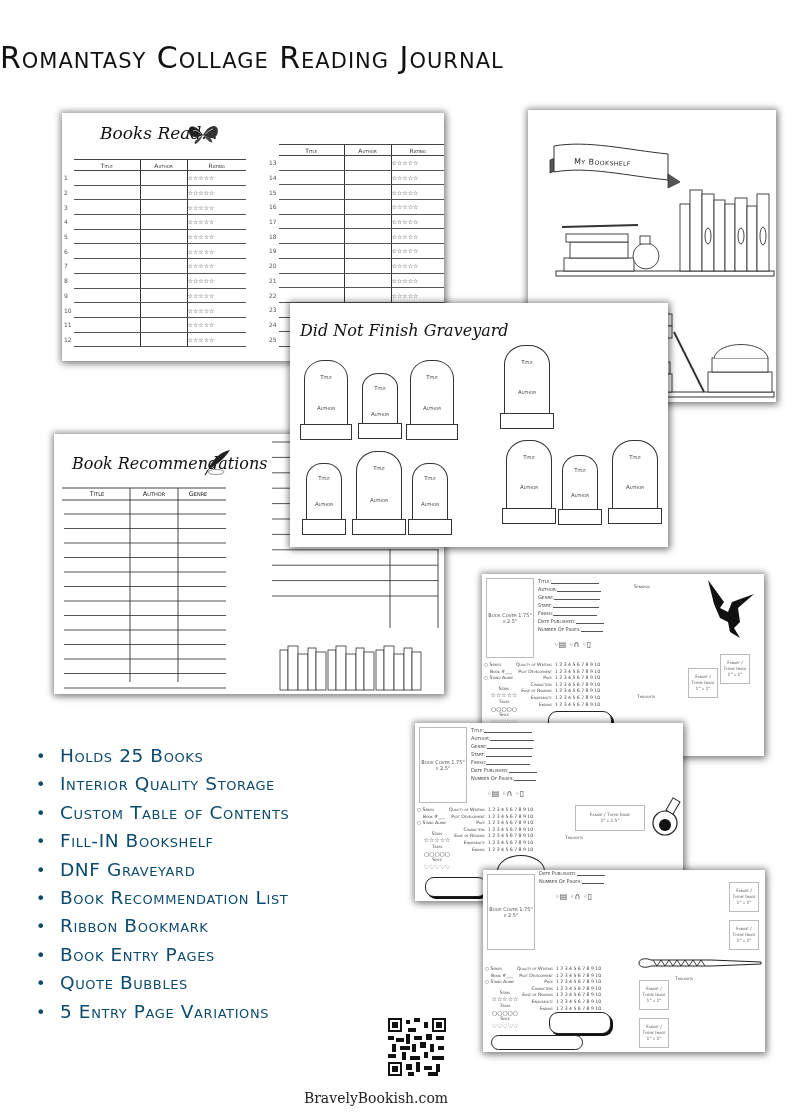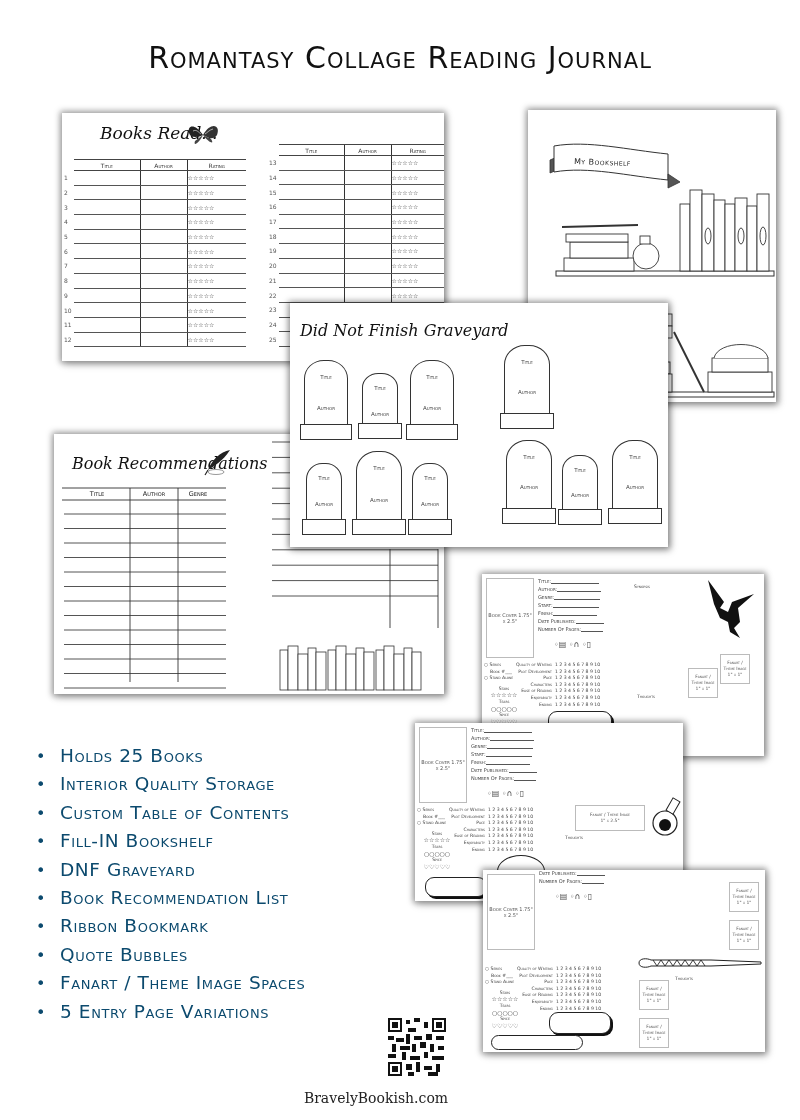--- a/index.html
+++ b/index.html
@@ -1,20 +1,20 @@
 <!DOCTYPE html>
 <html><head>
 <meta charset="utf-8">
 <style>
   * { box-sizing: border-box; margin: 0; padding: 0; }
   html, body { width: 800px; height: 1120px; background: #ffffff; overflow: hidden; }
   body { position: relative; font-family: "DejaVu Sans", sans-serif; color: #222; }
 
   .title {
-    position: absolute; left: 0; top: 40px; width: 800px; text-align: center;
+    position: absolute; left: 0; top: 40px; width: 800px; 
     font-family: "DejaVu Sans", sans-serif; font-weight: normal; font-size: 30px;
     letter-spacing: 1px; font-variant: small-caps; color: #111;
   }
 
   .page {
     position: absolute; background: #fff;
     box-shadow: 0 0 6px 2px rgba(0,0,0,0.35), 2px 3px 8px rgba(0,0,0,0.25);
     overflow: hidden;
   }
   .script {
@@ -649,22 +649,22 @@
 </div>
 
 <ul class="features" id="features">
     <li>Holds 25 Books</li>
     <li>Interior Quality Storage</li>
     <li>Custom Table of Contents</li>
     <li>Fill-IN Bookshelf</li>
     <li>DNF Graveyard</li>
     <li>Book Recommendation List</li>
     <li>Ribbon Bookmark</li>
+    <li>Book Entry Pages</li>
     <li>Quote Bubbles</li>
-    <li>Fanart / Theme Image Spaces</li>
     <li>5 Entry Page Variations</li>
   </ul>
 
 <svg style="position:absolute; left:388px; top:1018px;" width="58" height="58" viewBox="0 0 29 29" shape-rendering="crispEdges">
   <rect width="29" height="29" fill="#fff"></rect>
   <g fill="#111">
     <rect x="0" y="0" width="7" height="7"></rect>
       <rect x="1" y="1" width="5" height="5" fill="#fff"></rect>
       <rect x="2" y="2" width="3" height="3"></rect>
     <rect x="22" y="0" width="7" height="7"></rect>

